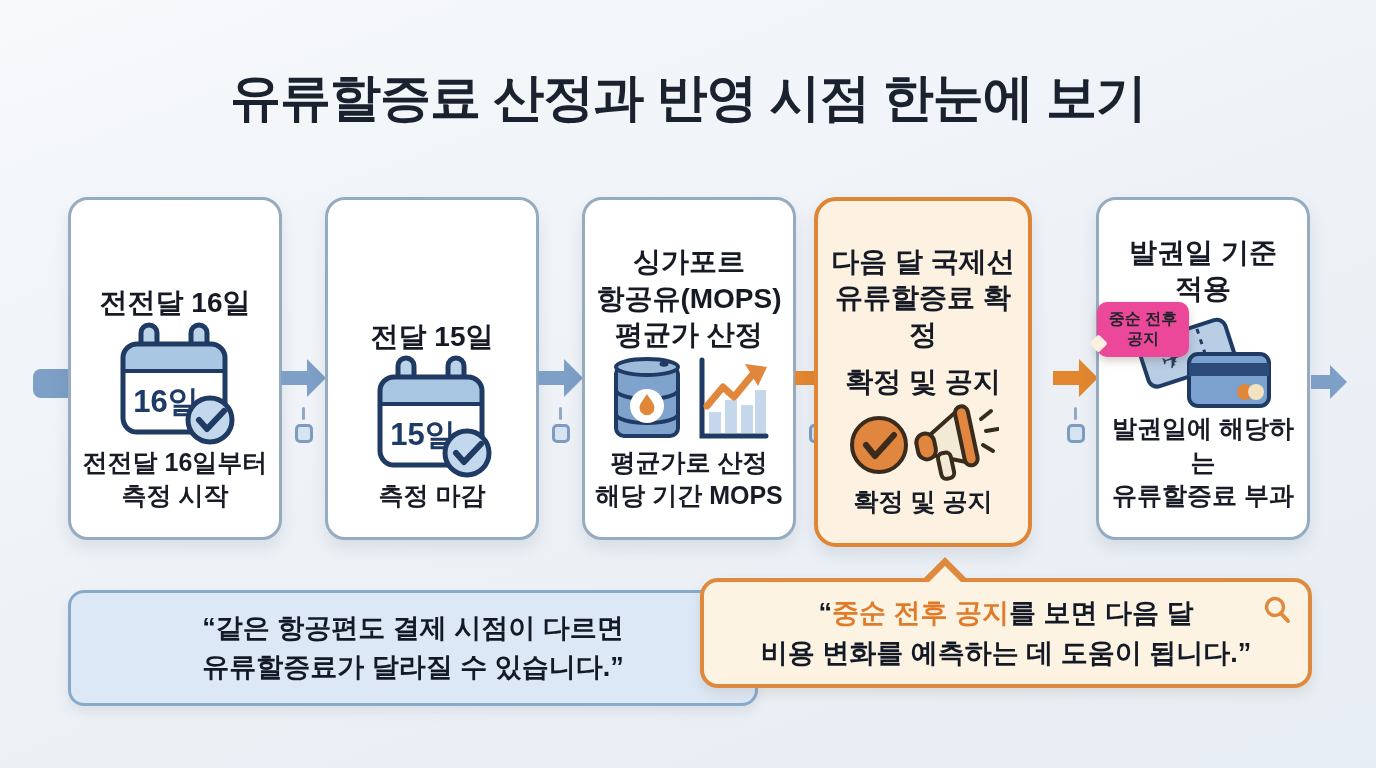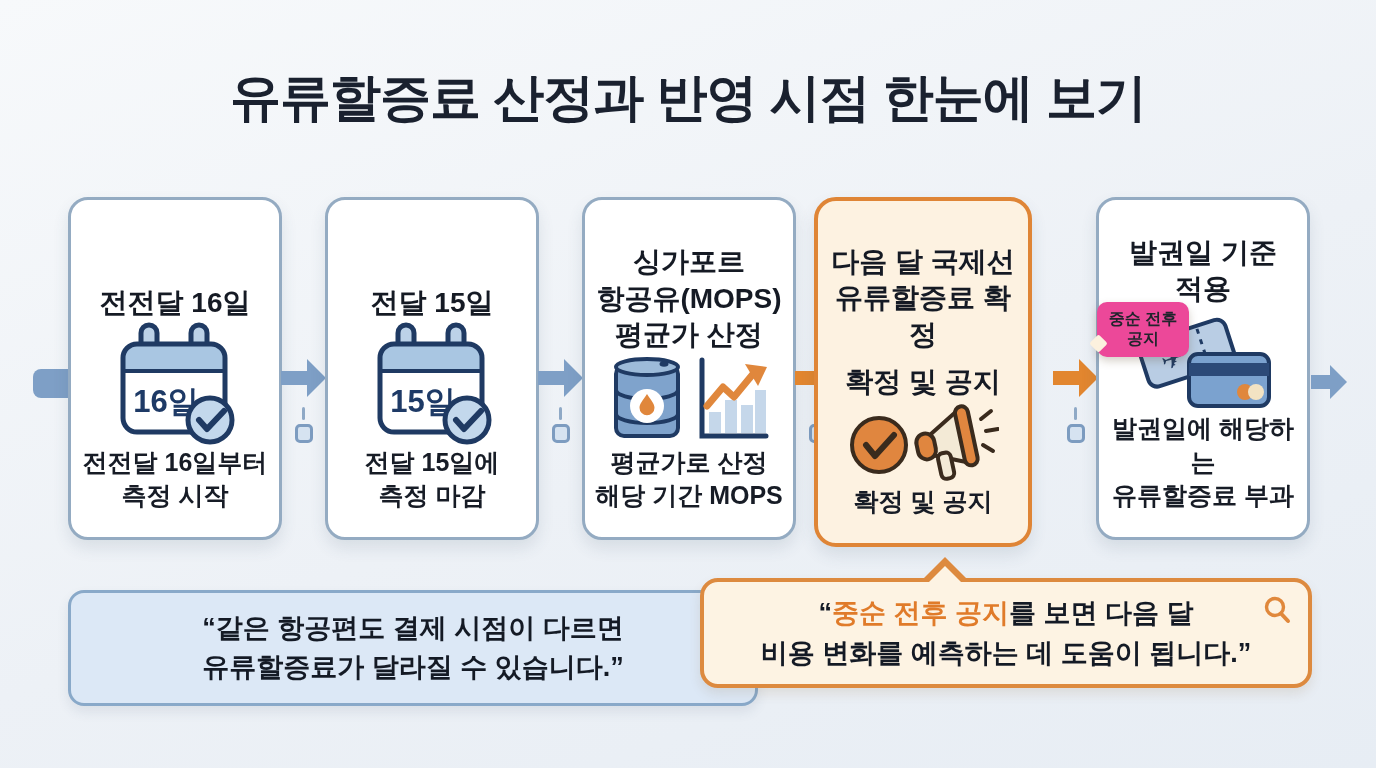--- a/index.html
+++ b/index.html
@@ -149,21 +149,20 @@
         <rect x="9" y="22" width="102" height="88" rx="14" fill="#ffffff"></rect>
         <path d="M9,49 v-13 a14,14 0 0 1 14,-14 h74 a14,14 0 0 1 14,14 v13 z" fill="#a9c6e2"></path>
         <rect x="9" y="22" width="102" height="88" rx="14" fill="none" stroke="#1f3a63" stroke-width="5"></rect>
         <line x1="9" y1="49" x2="111" y2="49" stroke="#1f3a63" stroke-width="4"></line>
         <text x="52" y="90" text-anchor="middle" font-size="31" font-weight="800" fill="#1e3a66" font-family="Liberation Sans, DejaVu Sans, sans-serif">15일</text>
         <circle cx="96" cy="98" r="22" fill="#c3d8ec" stroke="#1f3a63" stroke-width="5"></circle>
         <path d="M85,98 l8,9 l17,-18" fill="none" stroke="#1f3a63" stroke-width="6" stroke-linecap="round" stroke-linejoin="round"></path>
       </svg>
     </div>
     <div class="card-desc">
-      <span>전달 15일에</span>
       <span>측정 마감</span>
     </div>
   </div>
 
   <div class="gap" style="left:538px">
     <svg class="arrow" width="45" height="44" viewBox="0 0 45 44">
       <rect x="0" y="15" width="26" height="14" fill="#7e9fc6"></rect>
       <polygon points="26,3 45,22 26,41" fill="#7e9fc6"></polygon>
     </svg>
     <div class="dash"></div>

